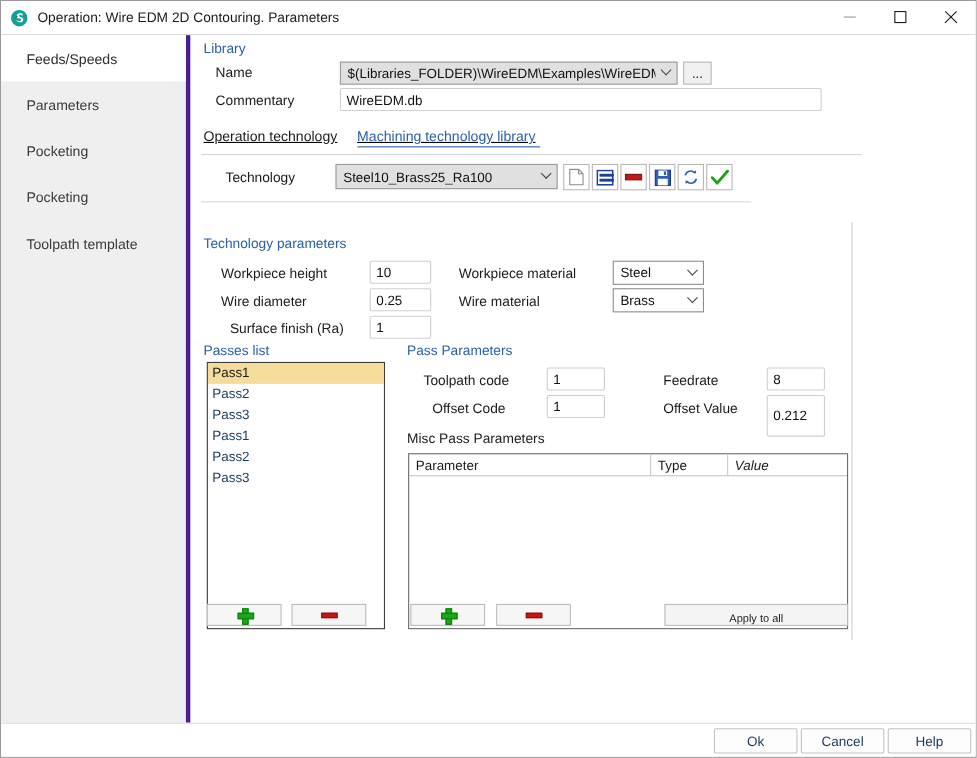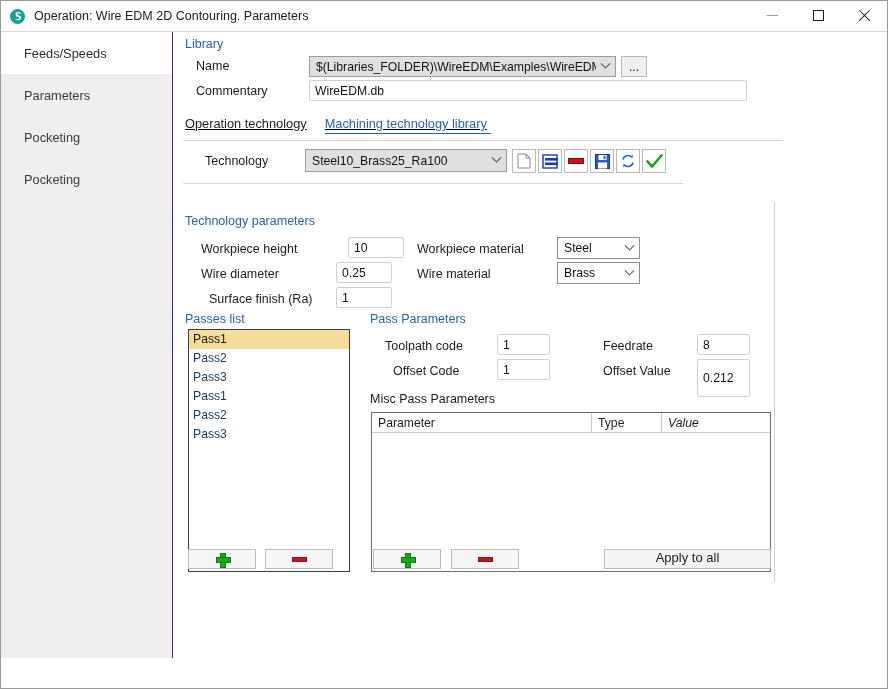--- a/index.html
+++ b/index.html
@@ -54,21 +54,21 @@
     width: 15px; height: 1.4px; background: #1b1b1b;
   }
   .gl-close::before { transform: rotate(45deg); }
   .gl-close::after  { transform: rotate(-45deg); }
 
   
   .sidebar {
     position: absolute; left: 0; top: 31px;
     width: 172px; height: 626px;
     background: #efefef;
-    border-right: 1px solid #4c1d95;
+    border-right: 4px solid #4c1d95;
   }
   .side-item {
     height: 42px;
     display: flex; align-items: center;
     padding-left: 23px;
     font-size: 12.8px;
     color: #3a3a3a;
     cursor: default;
   }
   .side-item.active {
@@ -227,22 +227,22 @@
   .minus {
     width: 15px; height: 5px;
     background: #c41717;
     border: 1px solid #8d0f0f;
   }
 
   .btn {
     position: absolute;
     background: #f4f4f4;
     border: 1px solid #bcbcbc;
-    font-size: 13px; color: #1b1b1b;
-    display: flex; align-items: flex-start; justify-content: center;
+    font-size: 10px; color: #1b1b1b;
+    display: flex; align-items: flex-end; justify-content: center;
     cursor: default;
   }
 
   
   .footer {
     position: absolute; left: 0; bottom: 0;
     width: 886px; height: 31px;
     background: #ffffff;
     border-top: 1px solid #dedede;
   }
@@ -288,20 +288,23 @@
     </div>
     <div class="side-item">
       <span>Parameters</span>
     </div>
     <div class="side-item">
       <span>Pocketing</span>
     </div>
     <div class="side-item">
       <span>Pocketing</span>
     </div>
+    <div class="side-item">
+      <span>Toolpath template</span>
+    </div>
   </div>
 
   <div class="content">
 
     <div class="grp-label" style="left:11px; top:5px;">Library</div>
 
     <div class="lbl" style="left:22px; top:27px;">Name</div>
     <div class="combo" style="left:135px; top:24px; width:307px; height:21px;">
       <span class="cval">$(Libraries_FOLDER)\WireEDM\Examples\WireEDM.db</span>
       <span class="carrow">
@@ -367,21 +370,21 @@
       <svg width="17" height="15" viewBox="0 0 17 15">
         <path d="M1.5 7.5l4.5 5L15.5 1.5" fill="none" stroke="#1aa11a" stroke-width="2.6" stroke-linecap="round" stroke-linejoin="round"></path>
       </svg>
     </div>
 
     <div class="hline" style="left:9px; top:151px; width:500px;"></div>
 
     <div class="grp-label" style="left:11px; top:182px;">Technology parameters</div>
 
     <div class="lbl" style="left:27px; top:210px;">Workpiece height</div>
-    <input class="tbox" style="left: 162px; top: 205px; width: 56px; height: 21px; margin-left: 12px;" value="10">
+    <input class="tbox" style="left: 162px; top: 205px; width: 56px; height: 21px;" value="10">
 
     <div class="lbl" style="left:27px; top:235px;">Wire diameter</div>
     <input class="tbox" style="left: 162px; top: 230px; width: 56px; height: 21px;" value="0.25">
 
     <div class="lbl" style="left:35px; top:260px;">Surface finish (Ra)</div>
     <input class="tbox" style="left: 162px; top: 255px; width: 56px; height: 21px;" value="1">
 
     <div class="lbl" style="left:243px; top:210px;">Workpiece material</div>
     <div class="combo white" style="left:383px; top:205px; width:83px; height:22px;">
       <span class="cval">Steel</span>
@@ -444,14 +447,25 @@
     <div class="pmbtn" style="left:277px; top:517px; width:68px; height:20px;">
       <span class="minus"></span>
     </div>
     <div class="btn" style="left:430px; top:517px; width:167px; height:20px;">
       <span>Apply to all</span>
     </div>
 
     <div class="vline" style="left:600px; top:170px; height:380px;"></div>
   </div>
 
+  <div class="footer">
+    <div class="fbtn" style="left:648px;">
+      <span>Ok</span>
+    </div>
+    <div class="fbtn" style="left:727px;">
+      <span>Cancel</span>
+    </div>
+    <div class="fbtn" style="left:806px;">
+      <span>Help</span>
+    </div>
+  </div>
 
 </div>
 
 </body></html>

